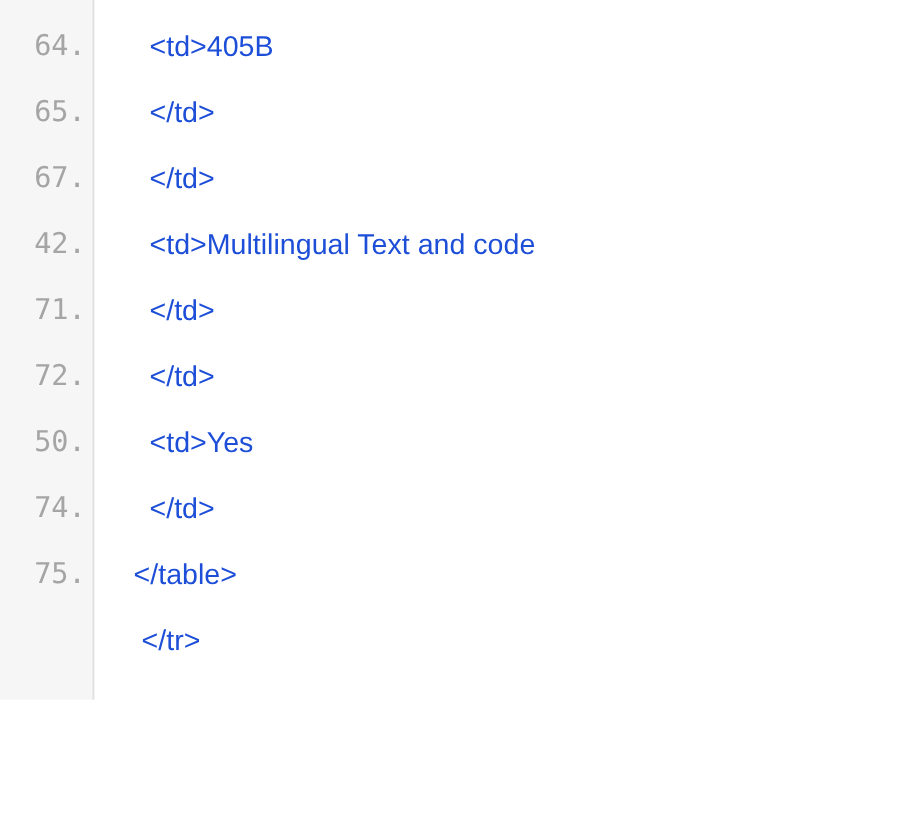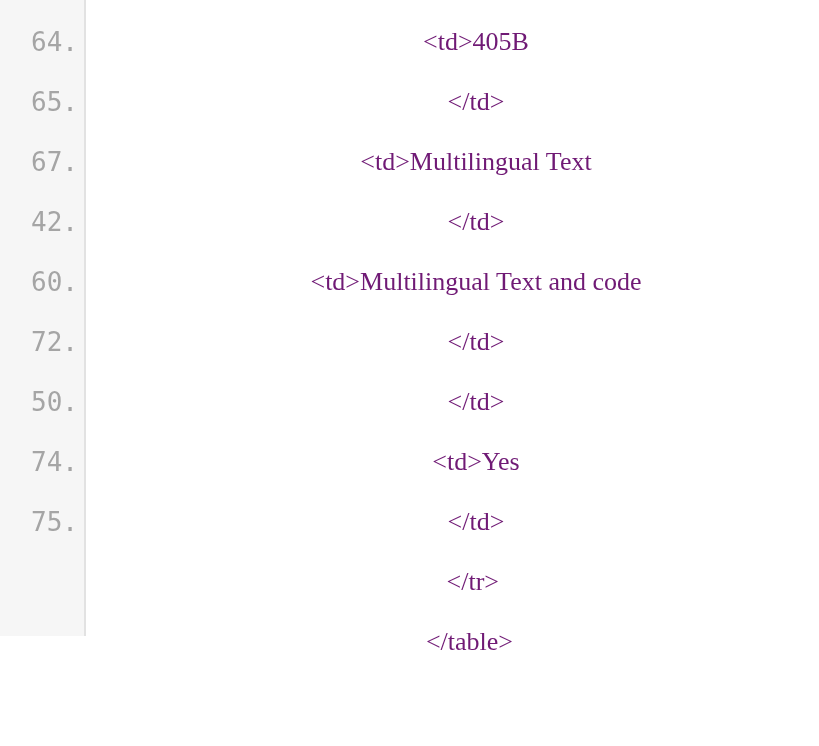--- a/index.html
+++ b/index.html
@@ -54,52 +54,50 @@
     background: #ffffff;
     padding-top: 12px;
     padding-left: 21px;
     box-sizing: border-box;
     overflow: hidden;
   }
 
   .code-line {
     height: 60px;
     line-height: 60px;
-    color: #701a75;
+    color: #1d4ed8;
     font-size: 26px;
-    font-family: Liberation Serif, serif;
+    font-family: Liberation Sans, sans-serif;
     white-space: pre;
     letter-spacing: 0px;
-    text-align: center;
   }
 </style>
 </head>
 <body>
 
 <div id="code-viewer">
 
   <div id="gutter">
     <div class="gutter-line">64.</div>
     <div class="gutter-line">65.</div>
     <div class="gutter-line">67.</div>
     <div class="gutter-line">42.</div>
-    <div class="gutter-line">60.</div>
+    <div class="gutter-line">71.</div>
     <div class="gutter-line">72.</div>
     <div class="gutter-line">50.</div>
     <div class="gutter-line">74.</div>
     <div class="gutter-line">75.</div>
   </div>
 
   <div id="code-area">
     <div class="code-line">    &lt;td&gt;405B</div>
     <div class="code-line">    &lt;/td&gt;</div>
-    <div class="code-line">    &lt;td&gt;Multilingual Text</div>
     <div class="code-line">    &lt;/td&gt;</div>
     <div class="code-line">    &lt;td&gt;Multilingual Text and code</div>
     <div class="code-line">    &lt;/td&gt;</div>
     <div class="code-line">    &lt;/td&gt;</div>
     <div class="code-line">    &lt;td&gt;Yes</div>
     <div class="code-line">    &lt;/td&gt;</div>
+    <div class="code-line">  &lt;/table&gt;</div>
     <div class="code-line">   &lt;/tr&gt;</div>
-    <div class="code-line">  &lt;/table&gt;</div>
   </div>
 
 </div>
 
 </body></html>

